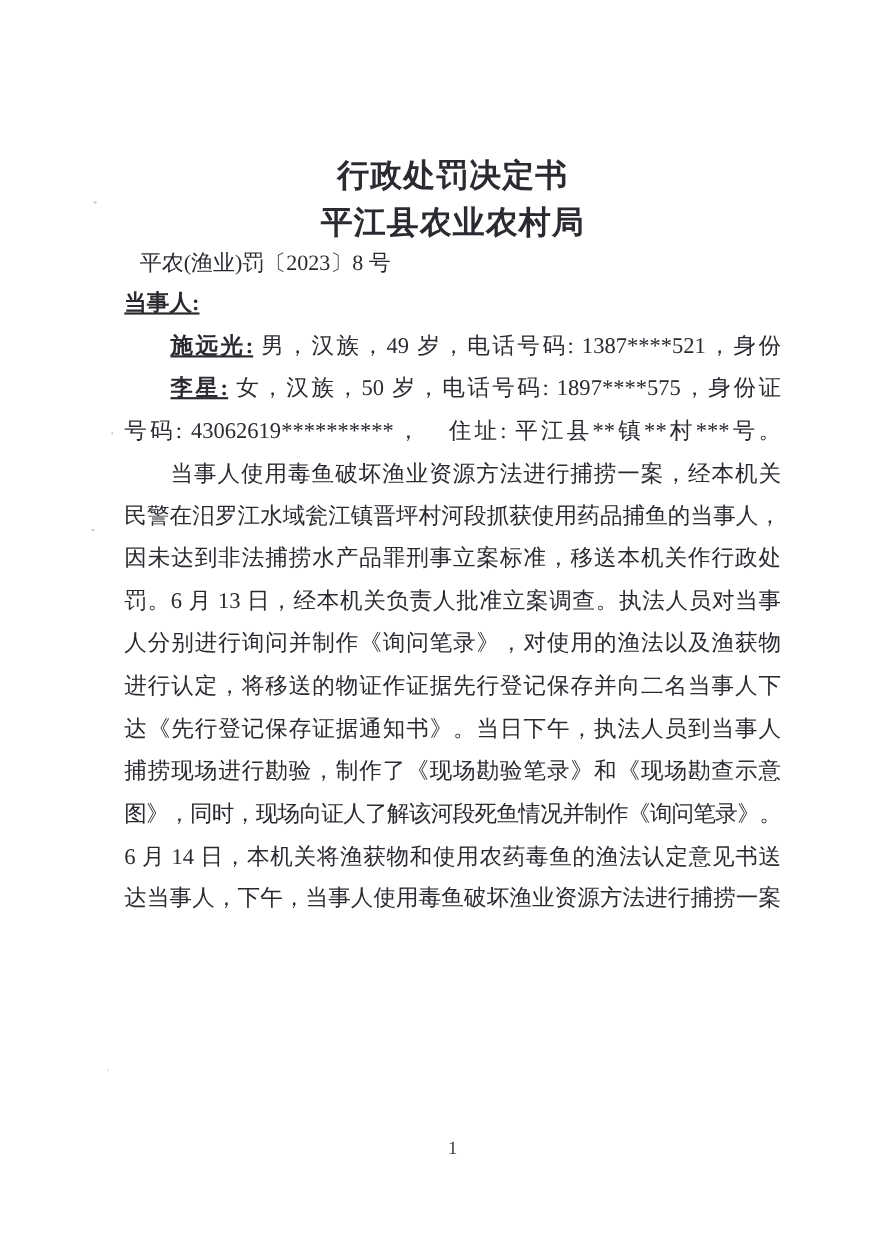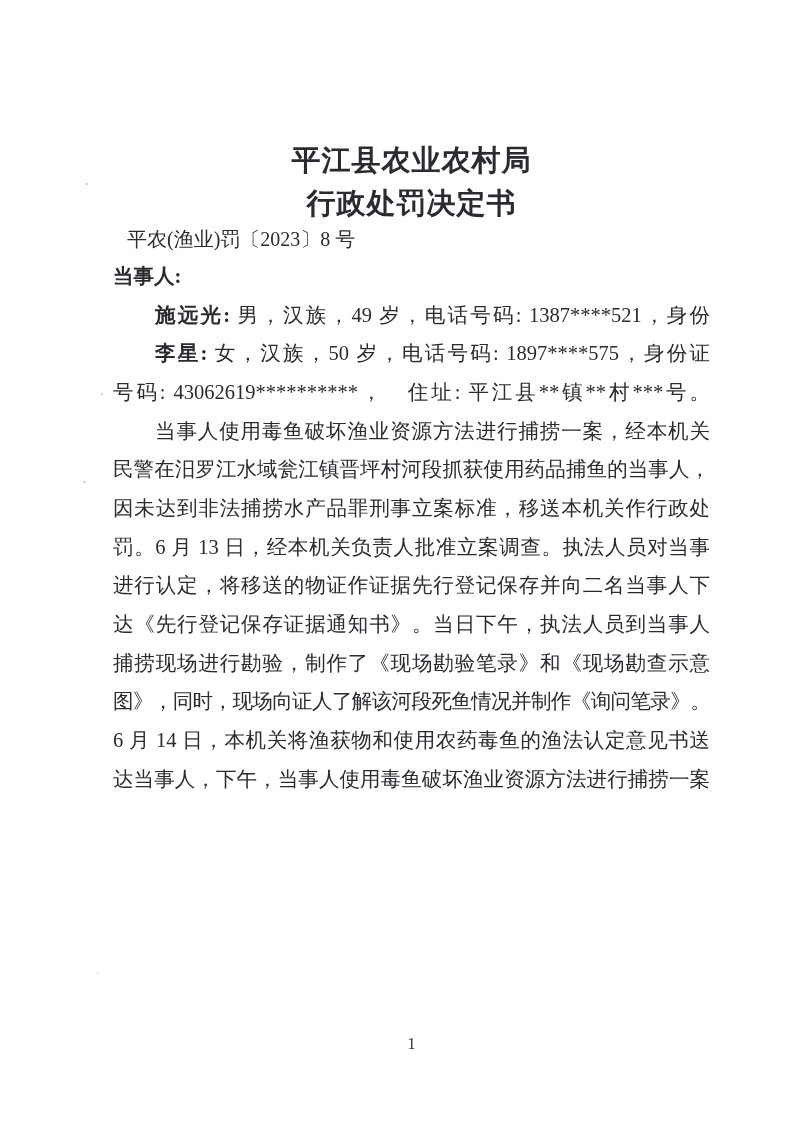--- a/index.html
+++ b/index.html
@@ -43,21 +43,21 @@
     left: 113px;
     width: 597px;
     font-size: 20.5px;
     line-height: 38.65px;
   }
 
   .line { text-align: left; }
   .line.fill { text-align: justify; text-align-last: justify; }
   .line.indent { text-indent: 2.05em; }
   .line.tight { letter-spacing: -0.65px; }
-  .line b { font-weight: bold; }
+  .line b { font-weight: bold; text-decoration: underline; }
 
   .page-number {
     position: absolute;
     top: 1034px;
     left: 113px;
     width: 597px;
     text-align: center;
     font-size: 17px;
     color: #3a3a44;
   }
@@ -72,35 +72,36 @@
   .speck.s2 { left: 101px; top: 393px; width: 2px; height: 2px; }
   .speck.s3 { left: 83px;  top: 481px; width: 3px; height: 2px; }
   .speck.s4 { left: 97px;  top: 972px; width: 2px; height: 2px; opacity: 0.35; }
 </style>
 </head>
 <body>
 
 <div class="page">
 
   <div class="title-block">
+    <div>行政处罚决定书</div>
     <div>平江县农业农村局</div>
-    <div>行政处罚决定书</div>
   </div>
 
   <div class="doc-number">平农(渔业)罚〔2023〕8 号</div>
 
   <div class="doc-body" id="doc-body" style="color: rgb(42, 42, 49);">
       <div class="line"><b>当事人:</b></div>
       <div class="line indent fill"><b>施远光:</b> 男，汉族，49 岁，电话号码: 1387****521，身份</div>
       <div class="line indent fill"><b>李星:</b> 女，汉族，50 岁，电话号码: 1897****575，身份证</div>
       <div class="line fill">号码: 43062619**********，　住址: 平江县**镇**村***号。</div>
       <div class="line indent fill">当事人使用毒鱼破坏渔业资源方法进行捕捞一案，经本机关</div>
       <div class="line fill">民警在汨罗江水域瓮江镇晋坪村河段抓获使用药品捕鱼的当事人，</div>
       <div class="line fill">因未达到非法捕捞水产品罪刑事立案标准，移送本机关作行政处</div>
       <div class="line fill">罚。6 月 13 日，经本机关负责人批准立案调查。执法人员对当事</div>
+      <div class="line fill">人分别进行询问并制作《询问笔录》，对使用的渔法以及渔获物</div>
       <div class="line fill">进行认定，将移送的物证作证据先行登记保存并向二名当事人下</div>
       <div class="line fill">达《先行登记保存证据通知书》。当日下午，执法人员到当事人</div>
       <div class="line fill">捕捞现场进行勘验，制作了《现场勘验笔录》和《现场勘查示意</div>
       <div class="line fill tight">图》，同时，现场向证人了解该河段死鱼情况并制作《询问笔录》。</div>
       <div class="line fill">6 月 14 日，本机关将渔获物和使用农药毒鱼的渔法认定意见书送</div>
       <div class="line fill">达当事人，下午，当事人使用毒鱼破坏渔业资源方法进行捕捞一案</div>
     </div>
 
   <div class="page-number">1</div>
 

